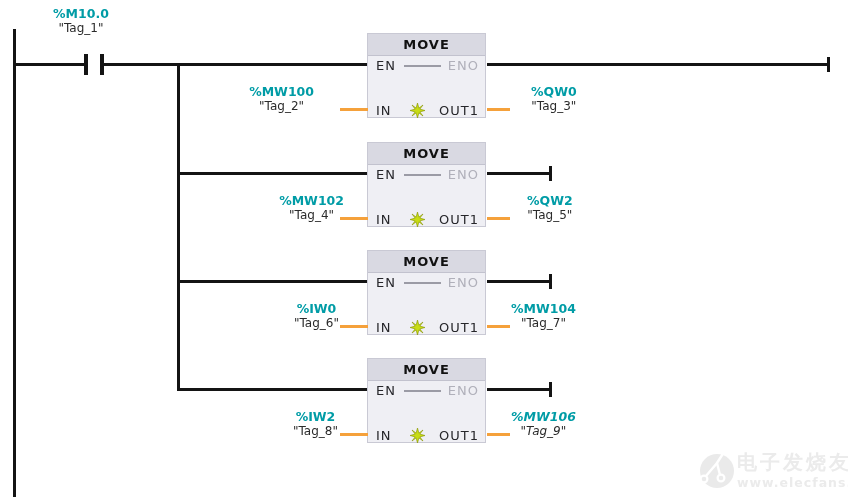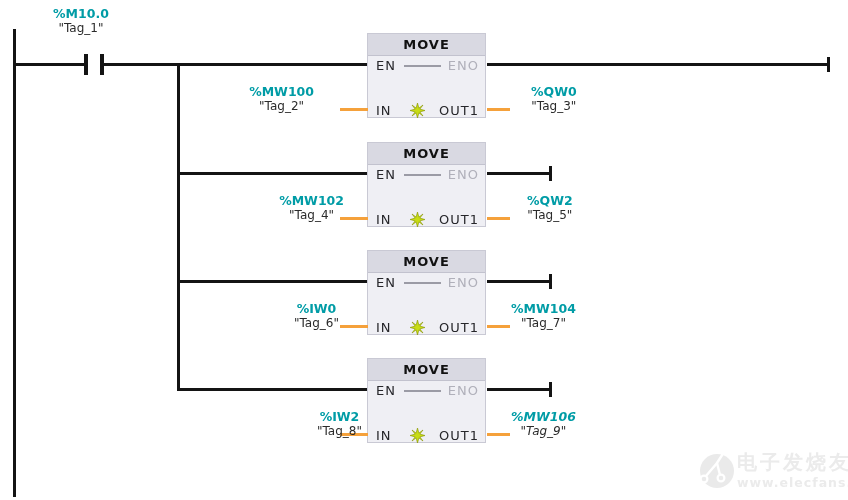--- a/index.html
+++ b/index.html
@@ -149,21 +149,21 @@
       <span class="pin" style="left:8px;top:70px;">IN</span>
       <svg class="abs" style="left:42px;top:69px;" width="15" height="15" viewBox="0 0 15 15">
         <path d="M7.5 0 L8.9 5.1 L13 2 L9.9 6.1 L15 7.5 L9.9 8.9 L13 13 L8.9 9.9 L7.5 15 L6.1 9.9 L2 13 L5.1 8.9 L0 7.5 L5.1 6.1 L2 2 L6.1 5.1 Z" fill="#C8DC14" stroke="#879400" stroke-width="0.6"></path>
       </svg>
       <span class="pin" style="right:6px;top:70px;">OUT1</span>
     </div>
     <div class="wire" style="left:340px;top:75px;width:28px;"></div>
     <div class="wire" style="left:487px;top:75px;width:23px;"></div>
     <div class="line" style="left:487px;top:30px;width:64px;height:3px;"></div>
     <div class="line" style="left:549px;top:24px;width:3px;height:15px;"></div>
-    <div class="stack" style="right:486px;top:51px;">
+    <div class="stack" style="right:510px;top:51px;">
       <span class="addr">%IW2</span>
       <span class="name">"Tag_8"</span>
     </div>
     <div class="stack" style="left:511px;top:51px;font-style:italic;">
       <span class="addr">%MW106</span>
       <span class="name">"Tag_9"</span>
     </div>
   </div>
 
   <svg class="abs" style="left:688px;top:442px;" width="58" height="56" viewBox="0 0 58 56">

